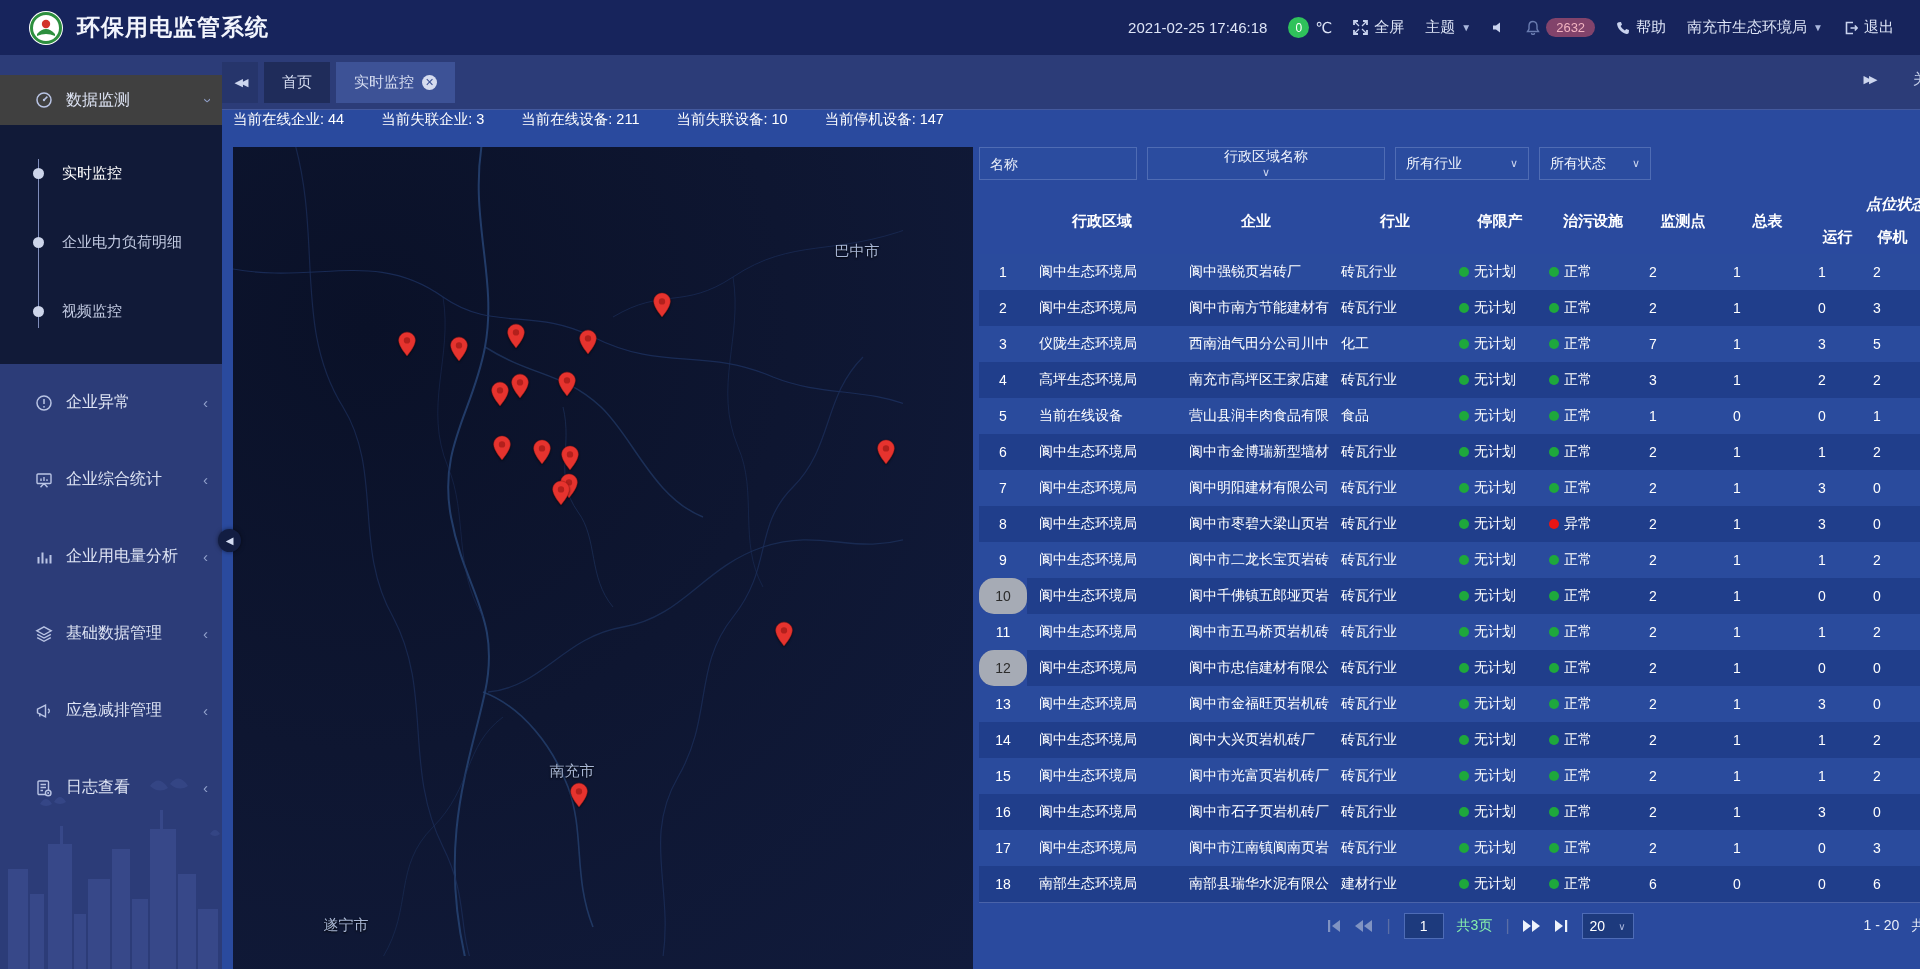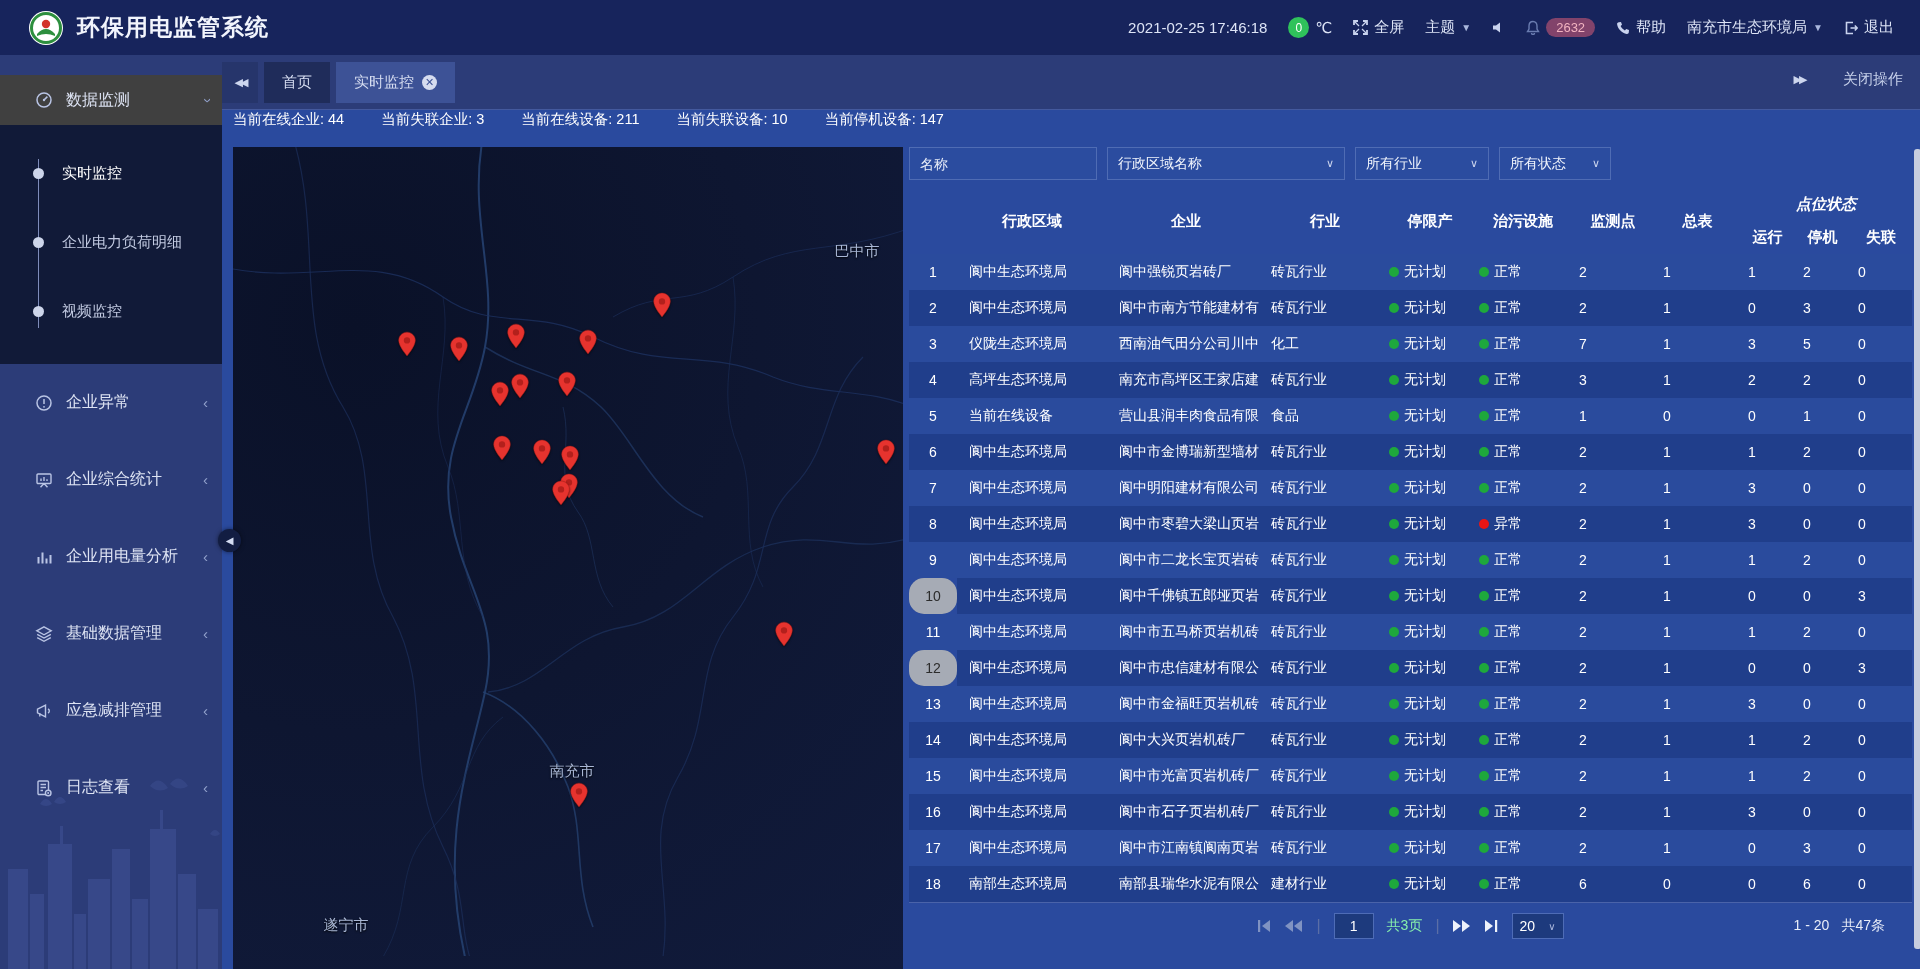--- a/index.html
+++ b/index.html
@@ -50,35 +50,35 @@
   .tabbar-right { position:absolute; right:18px; top:0; height:48px; display:flex; align-items:center; gap:26px; color:#c6d0ea; font-size:15px; }
 
   
   .statsbar { height:37px; display:flex; align-items:flex-start; padding-left:11px; gap:37px; font-size:14.5px; color:#ffffff; flex:0 0 auto; }
 
   
   .panels { flex:1; display:flex; padding:0 0 14px 11px; gap:6px; position:relative; }
   .collapse-btn { position:absolute; left:-4px; top:382px; width:23px; height:23px; border-radius:50%; background:#121d42; color:#d3dcf2; display:flex; align-items:center; justify-content:center; font-size:10px; z-index:5; cursor:pointer; box-shadow:0 0 4px rgba(0,0,0,.5); }
 
   
-  .map { width:670px; flex:0 0 auto; position:relative; overflow:hidden; background:radial-gradient(circle at 18% 22%, #0a1128 0%, #0e1631 48%, #111b3c 100%); }
+  .map { width:740px; flex:0 0 auto; position:relative; overflow:hidden; background:radial-gradient(circle at 18% 22%, #0a1128 0%, #0e1631 48%, #111b3c 100%); }
   .map-lines { position:absolute; inset:0; }
   .city-label { position:absolute; transform:translate(-50%,-50%); color:#a9b7d5; font-size:15px; text-shadow:0 1px 2px #000; white-space:nowrap; }
   .pin { position:absolute; transform:translate(-50%,-100%); width:19px; height:26px; cursor:pointer; filter:drop-shadow(0 1px 1px rgba(0,0,0,.6)); }
 
   
   .right-panel { flex:1; display:flex; flex-direction:column; margin-bottom:20px; position:relative; padding-right:9px; }
   .scrollbar { position:absolute; right:0; top:2px; bottom:0; width:7px; background:#c7cedf; border-radius:3px; }
 
   .filters { display:flex; gap:10px; height:33px; margin-bottom:8px; flex:0 0 auto; }
-  .f-input { width:188px; background:#2b4c9f; border:1px solid #4f6cb4; color:#fff; font-size:14px; padding:0 10px; outline:none; font-family:inherit; }
+  .f-input { width:158px; background:#2b4c9f; border:1px solid #4f6cb4; color:#fff; font-size:14px; padding:0 10px; outline:none; font-family:inherit; }
   .f-input::placeholder { color:#e8edf8; opacity:1; }
   .f-select { background:#2b4c9f; border:1px solid #4f6cb4; display:flex; align-items:center; justify-content:space-between; padding:0 10px; font-size:14px; color:#f0f4fc; cursor:pointer; }
   .f-select .caret { font-size:11px; color:#cdd6ee; }
-  .w-region { width:238px; } .w-industry { width:134px; } .w-status { width:112px; }
+  .w-region { width:238px;flex-direction:column; } .w-industry { width:134px; } .w-status { width:112px; }
 
   .table-wrap { flex:1; overflow:hidden; }
   table { width:100%; border-collapse:collapse; table-layout:fixed; }
   thead th { font-size:15px; font-weight:bold; color:#fff; text-align:center; }
   thead .th-main { height:66px; vertical-align:middle; }
   thead .th-group { height:33px; font-style:italic; }
   thead .th-sub { height:33px; font-weight:bold; }
   tbody tr:nth-child(odd)  { background:#2a4b9d; }
   tbody tr:nth-child(even) { background:#203e8b; }
   tbody td { height:36px; font-size:14px; color:#fff; white-space:nowrap; overflow:hidden; }

